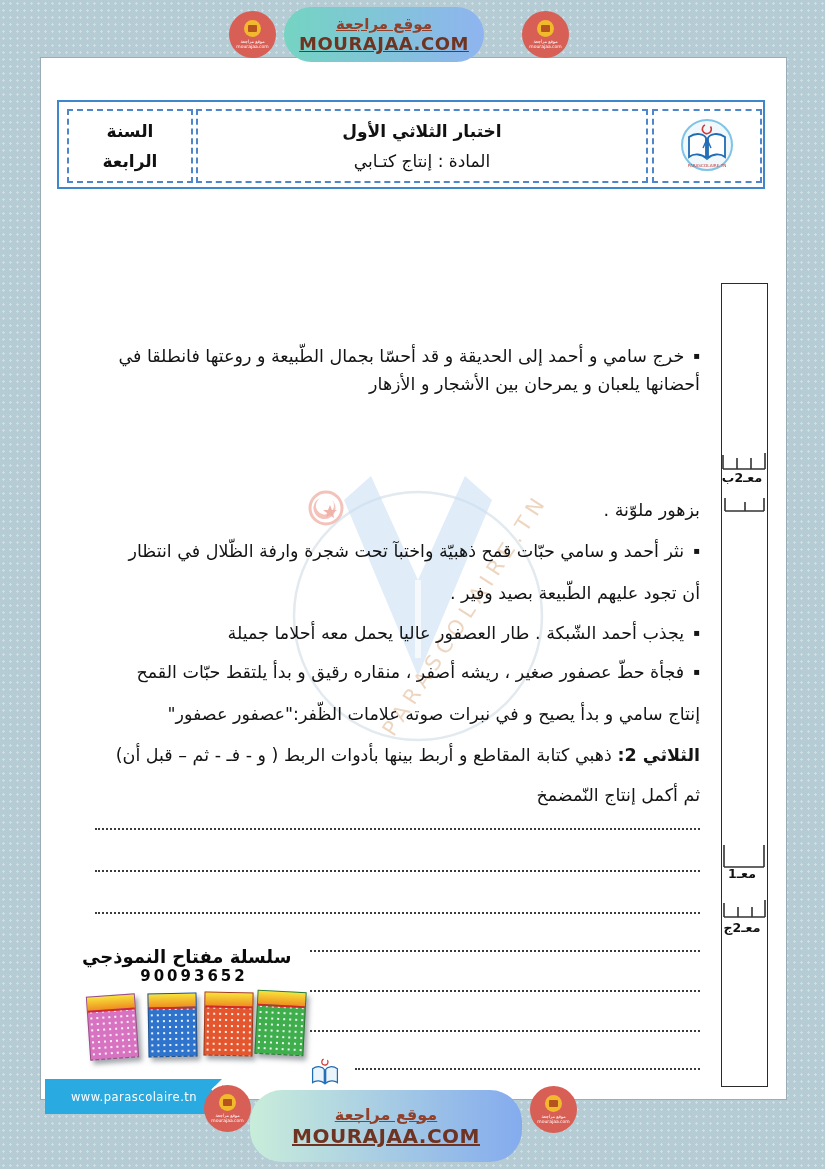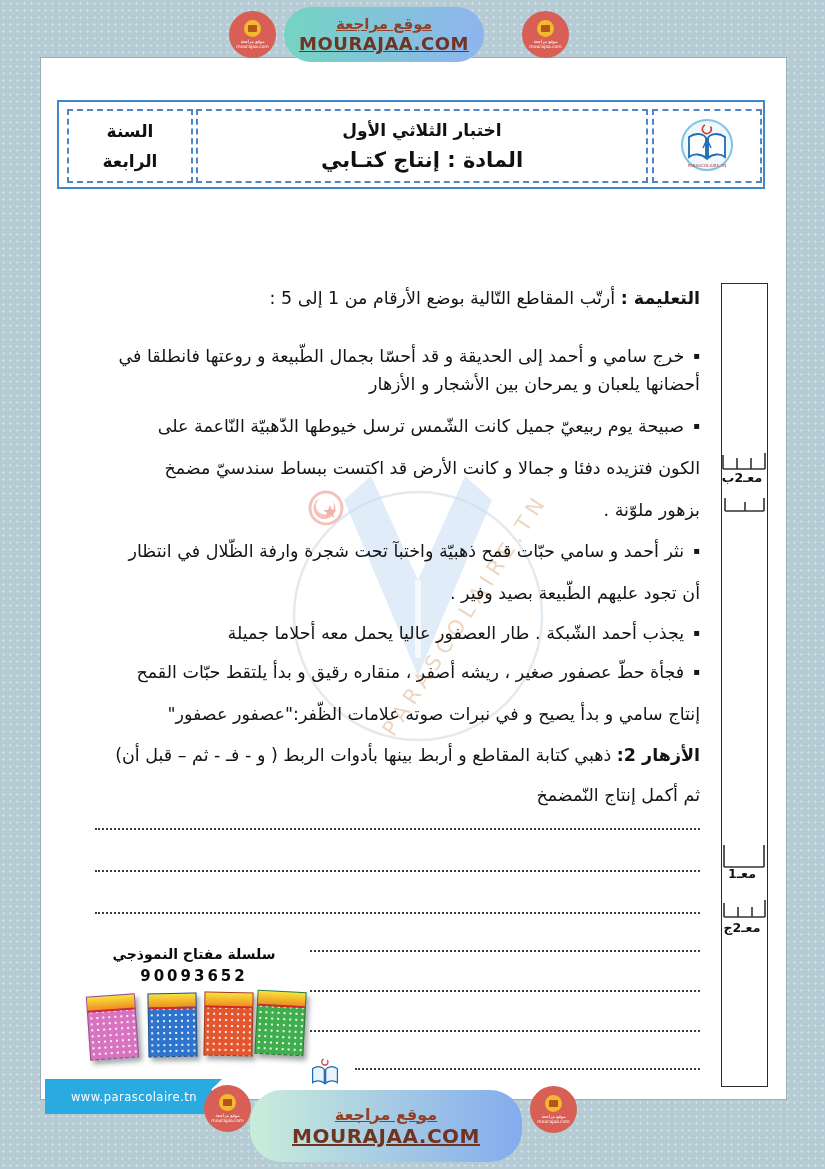--- a/index.html
+++ b/index.html
@@ -31,39 +31,39 @@
   .badge-t2{font-size:4.5px;color:#fff;line-height:5px;}
   
   .hdr-outer{position:absolute;left:57px;top:100px;width:704px;height:85px;background:#fff;
     border:2px solid #3e87cd;z-index:3;}
   .hdr-box{position:absolute;border:2px dashed #4f85c9;background:#fff;
     display:flex;flex-direction:column;align-items:center;justify-content:space-evenly;}
   .hdr-year{left:65px;top:107px;width:122px;height:70px;}
   .hdr-center{left:194px;top:107px;width:448px;height:70px;}
   .hdr-logo{left:650px;top:107px;width:106px;height:70px;}
   .hdr-line1{font-size:17px;font-weight:bold;color:#111;direction:rtl;}
-  .hdr-line2{font-size:21px;font-weight:bold;color:#111;direction:rtl;}
+  .hdr-line2{font-size:17px;font-weight:normal;color:#111;direction:rtl;}
   
   .tline{position:absolute;right:125px;left:95px;direction:rtl;text-align:right;
     font-size:17.5px;line-height:28px;color:#141414;z-index:3;}
   .tline b{font-weight:bold;}
   .blt{font-size:10px;vertical-align:3px;margin-inline-end:9px;}
   
   .dline{position:absolute;height:0;border-bottom:2.5px dotted #3c3c3c;z-index:3;}
   
   .mcol{position:absolute;left:721px;top:283px;width:45px;height:802px;background:#fff;
     border:1.5px solid #2b2b2b;z-index:3;}
   .comb{position:absolute;z-index:4;}
   .mlabel{position:absolute;width:52px;left:716px;text-align:center;direction:rtl;
     font-size:12.5px;font-weight:bold;color:#111;z-index:4;}
   
   .wm{position:absolute;left:268px;top:448px;z-index:2;}
   
-  .series-title{position:absolute;left:82px;top:946px;width:224px;text-align:center;
-    font-weight:bold;font-size:14px;letter-spacing:1px;direction:rtl;color:#0a0a0a;z-index:3;}
+  .series-title{position:absolute;left:82px;top:946px;width:224px;text-align:left;
+    font-weight:bold;font-size:18px;letter-spacing:1px;direction:rtl;color:#0a0a0a;z-index:3;}
   .series-phone{position:absolute;left:82px;top:967px;width:224px;text-align:center;
     font-weight:bold;font-size:15px;letter-spacing:3px;color:#0a0a0a;z-index:3;}
   .book{position:absolute;width:47px;height:62px;border:1px solid rgba(0,0,0,.3);
     box-shadow:3px 4px 5px rgba(70,80,90,.5);z-index:3;
     background-image:radial-gradient(rgba(255,255,255,.9) 1px, transparent 1.3px);
     background-size:6px 6px;}
   .book::before{content:"";position:absolute;left:0;top:0;right:0;height:13px;
     background:linear-gradient(#f7e23c,#ef8f1f);border-bottom:2px solid #cf2b2b;}
   .b1{left:88px;top:995px;background-color:#d873c2;transform:rotate(-4deg);}
   .b2{left:148px;top:993px;background-color:#2f74cc;transform:rotate(-1deg);}
@@ -125,32 +125,29 @@
         <circle cx="29" cy="28" r="25" fill="#f0f8fc" stroke="#7fc4e6" stroke-width="2"></circle>
         <path d="M27,8 a4.5,4.5 0 1,0 5.5,1.5" stroke="#d03a3a" stroke-width="1.6" fill="none"></path>
         <path d="M11,20 C18,15 26,17 28,21 L28,41 C24,37 16,36 11,40 Z" fill="#fff" stroke="#1f6bb5" stroke-width="1.8"></path>
         <path d="M47,20 C40,15 32,17 30,21 L30,41 C34,37 42,36 47,40 Z" fill="#fff" stroke="#1f6bb5" stroke-width="1.8"></path>
         <path d="M29,21 L29,41 M29,22 L25,31 M29,22 L33,31" stroke="#1f6bb5" stroke-width="1.4" fill="none"></path>
         <text x="29" y="50" font-size="4.2" fill="#c23333" text-anchor="middle">PARASCOLAIRE.TN</text>
       </svg>
     </div>
   </div>
 
-  <div class="tline" style="top:284px;"><b>التعليمة :</b><span> أرتّب المقاطع التّالية بوضع الأرقام من 1 إلى 5 :</span></div>
   <div class="tline" style="top:328px;margin-top:14px;"><span class="blt">▪</span><span>خرج سامي و أحمد إلى الحديقة و قد أحسّا بجمال الطّبيعة و روعتها فانطلقا في</span></div>
   <div class="tline" style="top:370px;"><span>أحضانها يلعبان و يمرحان بين الأشجار و الأزهار</span></div>
-  <div class="tline" style="top:412px;"><span class="blt">▪</span><span>صبيحة يوم ربيعيّ جميل كانت الشّمس ترسل خيوطها الذّهبيّة النّاعمة على</span></div>
-  <div class="tline" style="top:454px;"><span>الكون فتزيده دفئا و جمالا و كانت الأرض قد اكتست ببساط سندسيّ مضمخ</span></div>
   <div class="tline" style="top:496px;"><span>بزهور ملوّنة .</span></div>
   <div class="tline" style="top:537px;"><span class="blt">▪</span><span>نثر أحمد و سامي حبّات قمح ذهبيّة واختبآ تحت شجرة وارفة الظّلال في انتظار</span></div>
   <div class="tline" style="top:579px;"><span>أن تجود عليهم الطّبيعة بصيد وفير .</span></div>
   <div class="tline" style="top:619px;"><span class="blt">▪</span><span>يجذب أحمد الشّبكة . طار العصفور عاليا يحمل معه أحلاما جميلة</span></div>
   <div class="tline" style="top:658px;"><span class="blt">▪</span><span>فجأة حطّ عصفور صغير ، ريشه أصفر ، منقاره رقيق و بدأ يلتقط حبّات القمح</span></div>
   <div class="tline" style="top:700px;"><span>إنتاج سامي و بدأ يصيح و في نبرات صوته علامات الظّفر:"عصفور عصفور"</span></div>
-  <div class="tline" style="top:741px;"><b>الأزهار 2:</b><span> ذهبي كتابة المقاطع و أربط بينها بأدوات الربط ( و - فـ - ثم – قبل أن)</span></div>
+  <div class="tline" style="top:741px;"><b>الثلاثي 2:</b><span> ذهبي كتابة المقاطع و أربط بينها بأدوات الربط ( و - فـ - ثم – قبل أن)</span></div>
   <div class="tline" style="top:781px;"><span>ثم أكمل إنتاج النّمضمخ</span></div>
 
   <div class="dline" style="left:95px;right:125px;top:828px;"></div>
   <div class="dline" style="left:95px;right:125px;top:870px;"></div>
   <div class="dline" style="left:95px;right:125px;top:912px;"></div>
   <div class="dline" style="left:310px;right:125px;top:950px;"></div>
   <div class="dline" style="left:310px;right:125px;top:990px;"></div>
   <div class="dline" style="left:310px;right:125px;top:1030px;"></div>
   <div class="dline" style="left:355px;right:125px;top:1068px;"></div>
 

